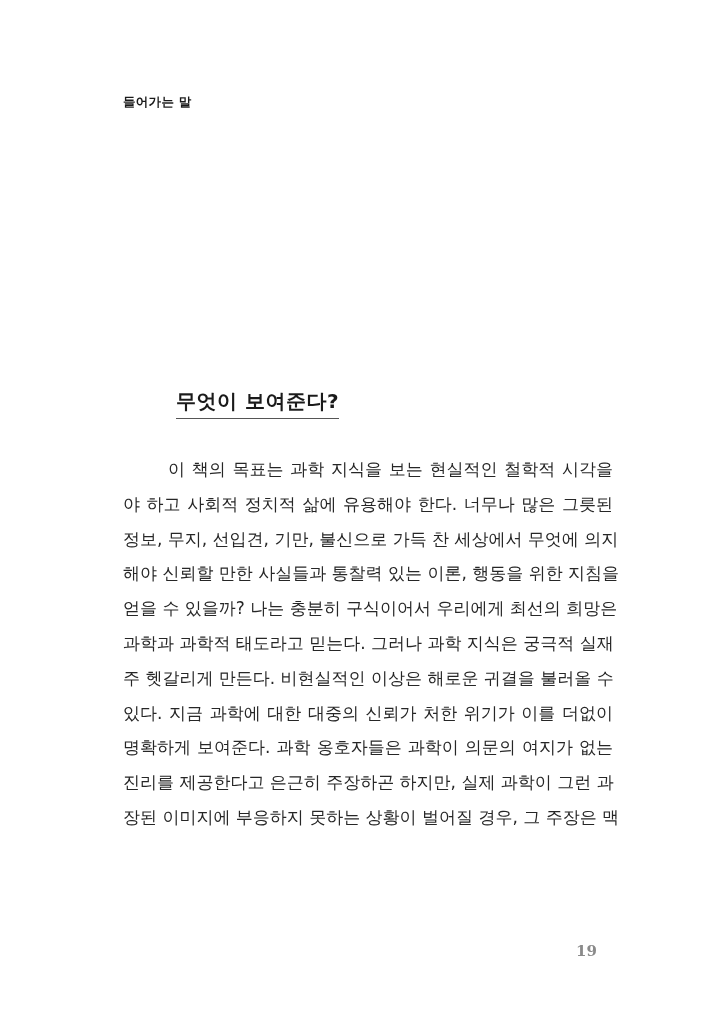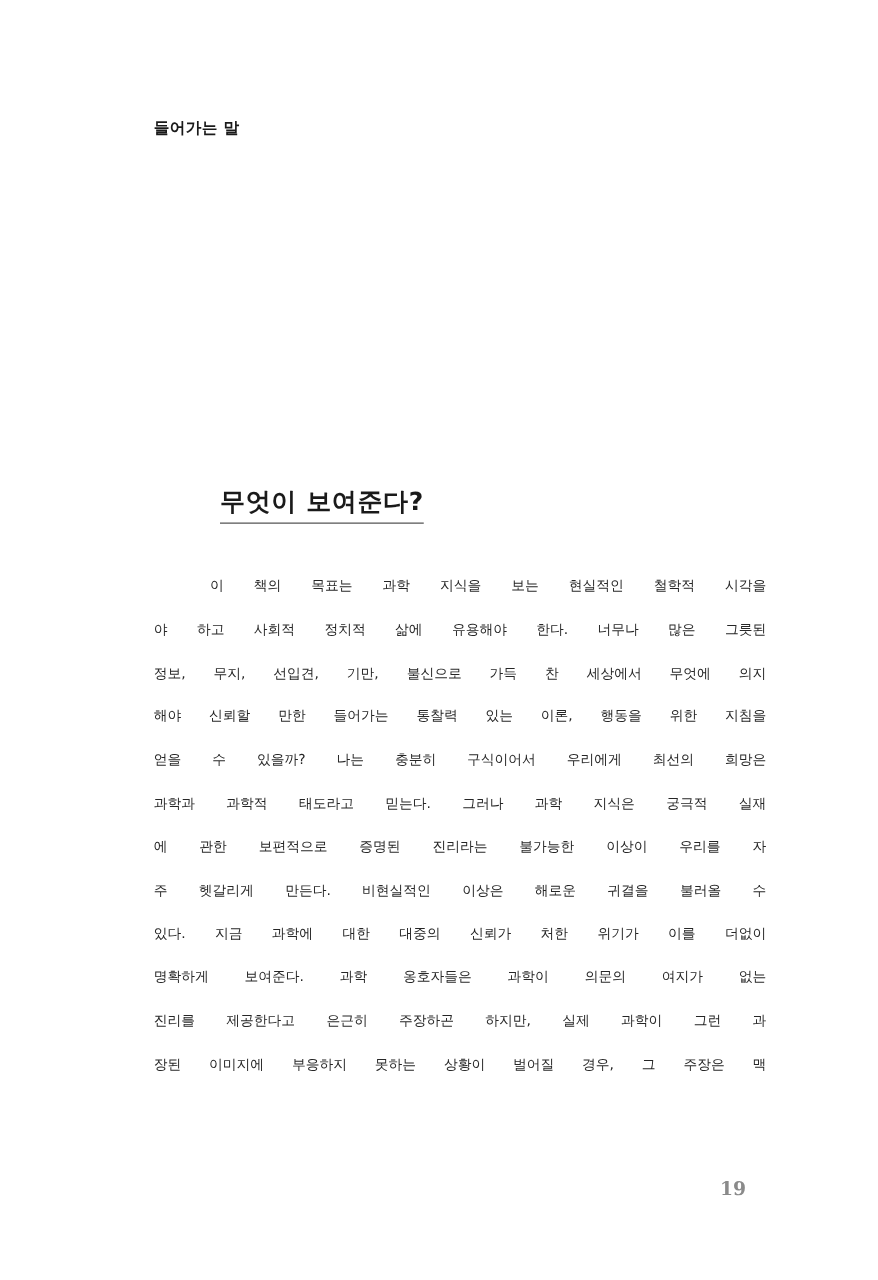--- a/index.html
+++ b/index.html
@@ -42,21 +42,21 @@
       padding-bottom: 3px;
       border-bottom: 1.5px solid #555555;
       white-space: nowrap;
       letter-spacing: 0.5px;
     }
     .body-text {
       position: absolute;
       left: 123px;
       top: 452px;
       width: 490px;
-      font-size: 11px;
+      font-size: 17px;
       line-height: 34.8px;
       color: #262626;
     }
     .line {
       display: block;
       white-space: nowrap;
       text-align: justify;
       text-align-last: justify;
       height: 34.8px;
     }
@@ -79,24 +79,23 @@
 <div class="page">
 
   <div class="running-head">들어가는 말</div>
 
   <div class="section-title">무엇이 보여준다?</div>
 
   <div class="body-text">
     <span class="line first">이 책의 목표는 과학 지식을 보는 현실적인 철학적 시각을</span>
     <span class="line">야 하고 사회적 정치적 삶에 유용해야 한다. 너무나 많은 그릇된</span>
     <span class="line">정보, 무지, 선입견, 기만, 불신으로 가득 찬 세상에서 무엇에 의지</span>
-    <span class="line">해야 신뢰할 만한 들어가는 통찰력 있는 이론, 행동을 위한 지침을</span>
+    <span class="line">해야 신뢰할 만한 사실들과 통찰력 있는 이론, 행동을 위한 지침을</span>
     <span class="line">얻을 수 있을까? 나는 충분히 구식이어서 우리에게 최선의 희망은</span>
     <span class="line">과학과 과학적 태도라고 믿는다. 그러나 과학 지식은 궁극적 실재</span>
-    <span class="line">에 관한 보편적으로 증명된 진리라는 불가능한 이상이 우리를 자</span>
     <span class="line">주 헷갈리게 만든다. 비현실적인 이상은 해로운 귀결을 불러올 수</span>
     <span class="line">있다. 지금 과학에 대한 대중의 신뢰가 처한 위기가 이를 더없이</span>
     <span class="line">명확하게 보여준다. 과학 옹호자들은 과학이 의문의 여지가 없는</span>
     <span class="line">진리를 제공한다고 은근히 주장하곤 하지만, 실제 과학이 그런 과</span>
     <span class="line">장된 이미지에 부응하지 못하는 상황이 벌어질 경우, 그 주장은 맥</span>
   </div>
 
   <div class="page-number">19</div>
 
 </div>

